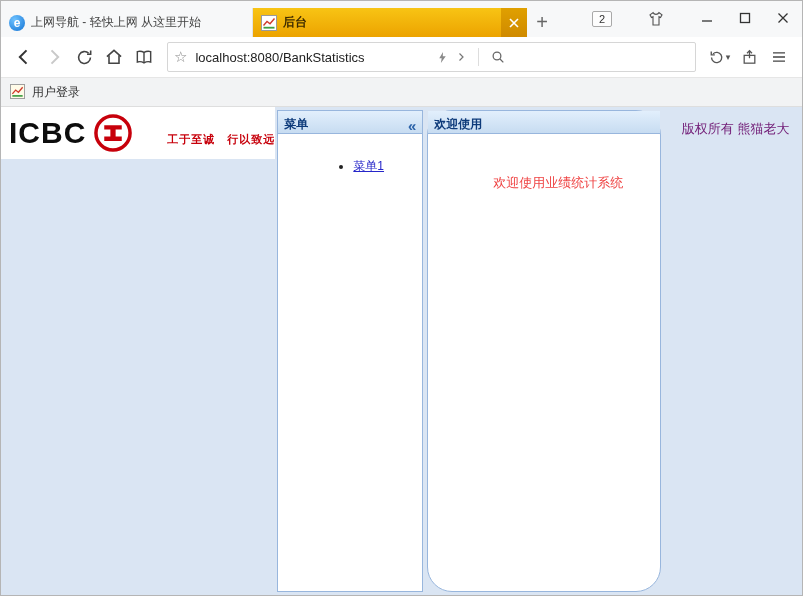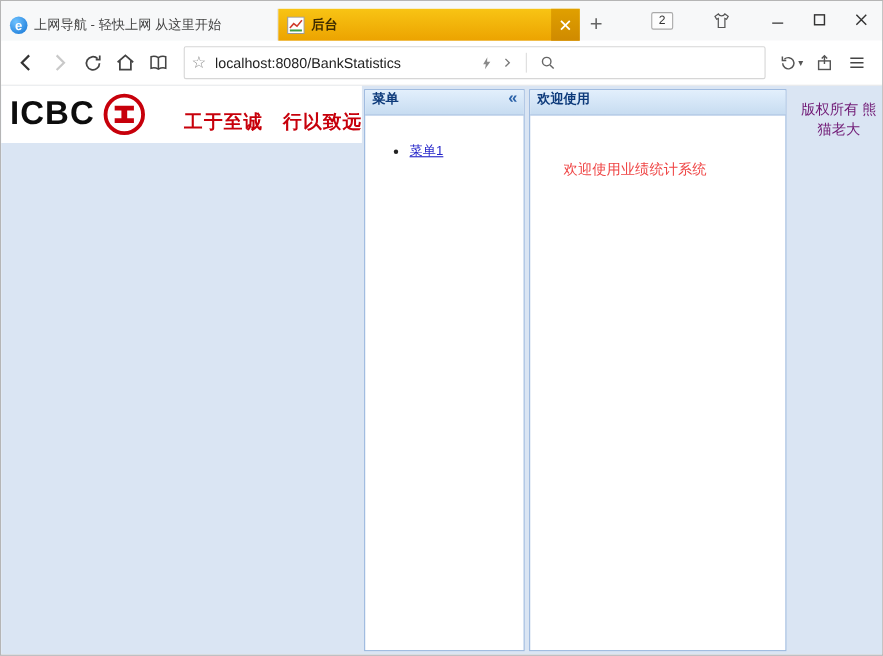--- a/index.html
+++ b/index.html
@@ -55,32 +55,32 @@
   .caret{font-size:9px;color:#555;margin-left:1px;}
   
   .bookmarkbar{height:28px;background:#f2f3f4;border-bottom:1px solid #dedede;display:flex;align-items:center;padding:0 9px;flex:0 0 auto;}
   .bm-item{display:flex;align-items:center;gap:6px;font-size:12px;color:#333;cursor:pointer;}
   
   .viewport{flex:1;background:var(--workspace-bg,#dae5f3);display:flex;flex-direction:row;min-height:0;}
   .brand{height:52px;background:#fff;display:flex;align-items:center;padding-left:8px;flex:0 0 auto;}
   .icbc-abbr{font-size:30px;font-weight:bold;color:#0d0d0d;letter-spacing:1px;}
   .emblem{width:42px;height:42px;margin:0 7px 0 6px;flex:0 0 auto;}
   .bankname{font-size:28px;font-weight:bold;color:#0d0d0d;letter-spacing:2px;border-bottom:2px solid #2a2a2a;padding-bottom:1px;}
-  .slogan{color:var(--icbc-red,#c7000b);font-weight:bold;font-size:17px;margin-left:26px;margin-top:12px;letter-spacing:1px;}
+  .slogan{color:var(--icbc-red,#c7000b);font-weight:bold;font-size:11px;margin-left:26px;margin-top:12px;letter-spacing:1px;}
   .workspace{flex:0 0 394px;display:flex;gap:4px;padding:3px 8px 3px 2px;box-sizing:border-box;min-height:0;}
   .panel{border:1px solid var(--panel-border,#98b6dd);background:#fff;display:flex;flex-direction:column;min-width:0;}
   .panel.left{width:144px;flex:0 0 144px;}
-  .panel.right{flex:1;}
+  .panel.right{flex:1;border-radius:25px;}
   .phead{
     height:22px;flex:0 0 22px;background:linear-gradient(180deg,#e2effc,var(--panel-header-bg,#c7dcf1));
-    border-bottom:1px solid var(--panel-border,#98b6dd);display:flex;align-items:flex-start;
+    border-bottom:1px solid var(--panel-border,#98b6dd);display:flex;align-items:flex-end;
     padding:0 6px;font-size:12px;font-weight:bold;color:#0d3a7a;
   }
   .collapse{margin-left:auto;color:#2b62a8;font-size:15px;font-weight:bold;cursor:pointer;line-height:1;}
-  .pbody{flex:1;overflow:auto;}
+  .pbody{flex:1;overflow:auto;padding-left:35px;}
   .menu-list{margin:24px 0 0 0;padding-left:40px;font-size:12px;color:#222;}
   .menu-list li{margin-bottom:4px;}
   .menu-link{color:var(--link-blue,#2626c9);text-decoration:underline;cursor:pointer;}
   .welcome{padding:40px 0 0 30px;font-size:13px;color:#ef4444;}
   .pagefooter{flex:1;text-align:center;padding-top:13px;font-size:13px;color:#701a75;}
   svg{display:block;}
 </style>
 </head>
 <body>
 
@@ -197,20 +197,32 @@
           <path d="M8.5 6 L12 2.5 L15.5 6"></path>
         </svg>
     </div>
     <div class="navbtn">
       <svg viewBox="0 0 24 24" width="18" height="18" stroke="#444" stroke-width="1.9">
           <path d="M4 6.5 H20 M4 12 H20 M4 17.5 H20"></path>
         </svg>
     </div>
   </div>
 
+  <div class="bookmarkbar">
+    <div class="bm-item">
+      <span class="favicon" style="margin:0;">
+        <svg viewBox="0 0 16 16" width="15" height="15">
+            <rect x="0.5" y="0.5" width="15" height="15" fill="#fffbe8" stroke="#9a9a9a"></rect>
+            <path d="M2.5 10.5 L6 6.5 L9 8.8 L13.5 3.5" stroke="#d03a2b" stroke-width="1.4" fill="none"></path>
+            <rect x="2.5" y="11.8" width="11" height="1.8" fill="#3f9e43"></rect>
+          </svg>
+      </span>
+      <span>用户登录</span>
+    </div>
+  </div>
 
   <div class="viewport">
 
     <div class="brand">
       <span class="icbc-abbr">ICBC</span>
       <span class="emblem">
         <svg viewBox="0 0 48 48" width="42" height="42">
           <circle cx="24" cy="24" r="19.5" fill="none" stroke="#c7000b" stroke-width="4"></circle>
           <path d="M14 15 h20 v5 h-7 v8 h7 v5 h-20 v-5 h7 v-8 h-7 z" fill="#c7000b"></path>
         </svg>

